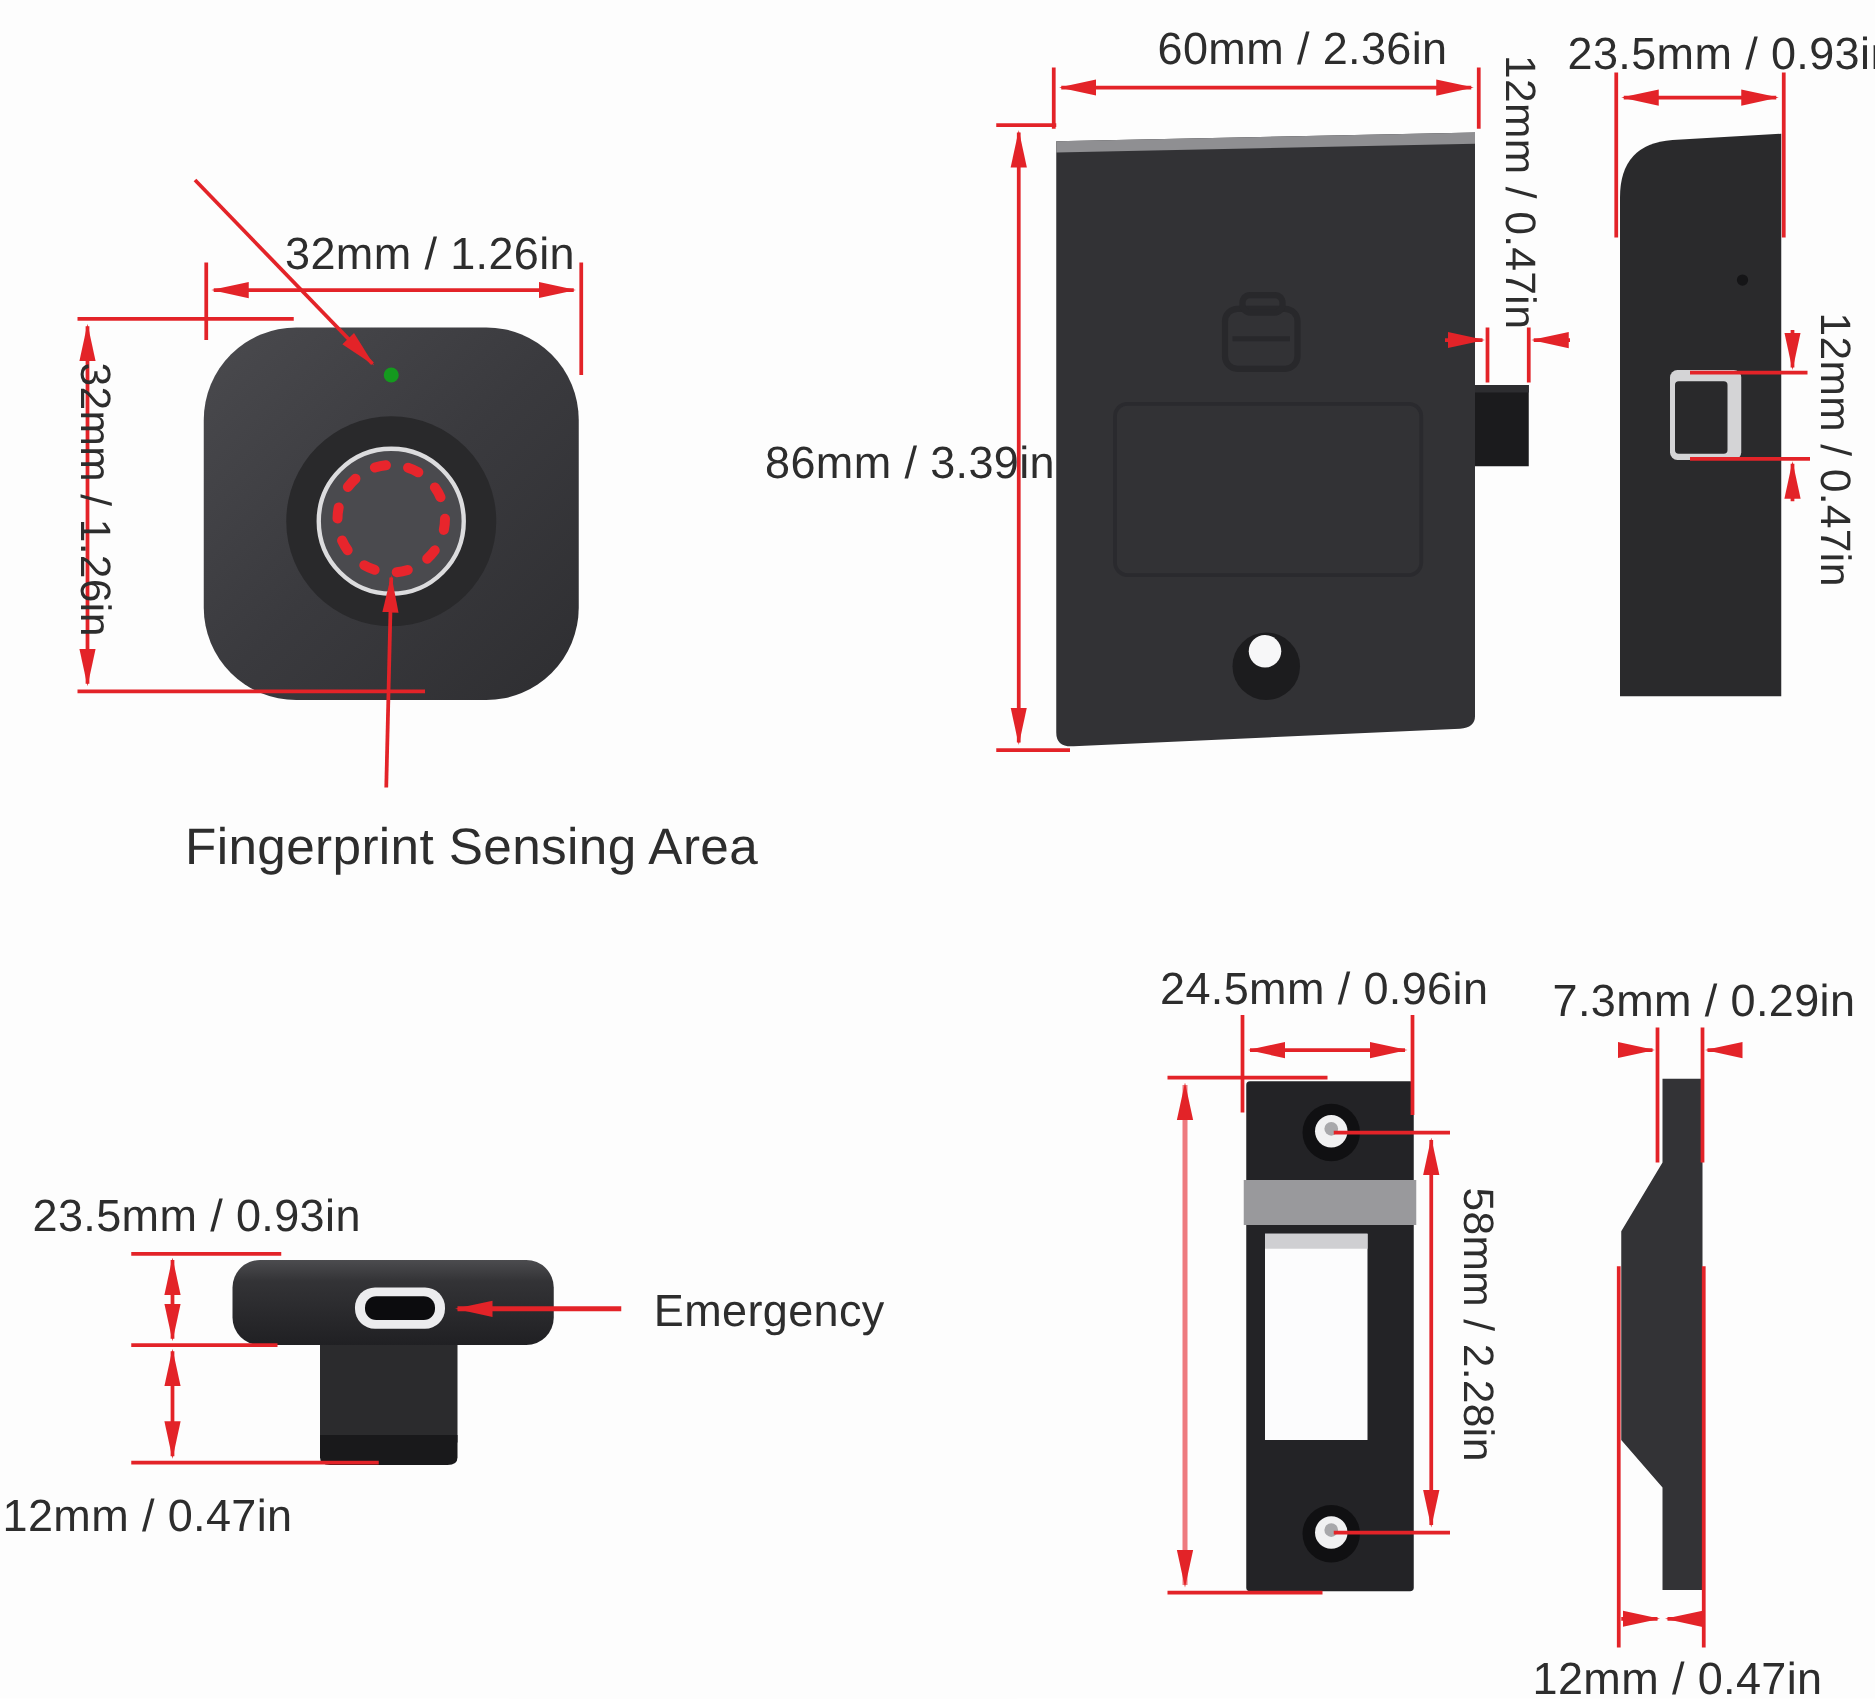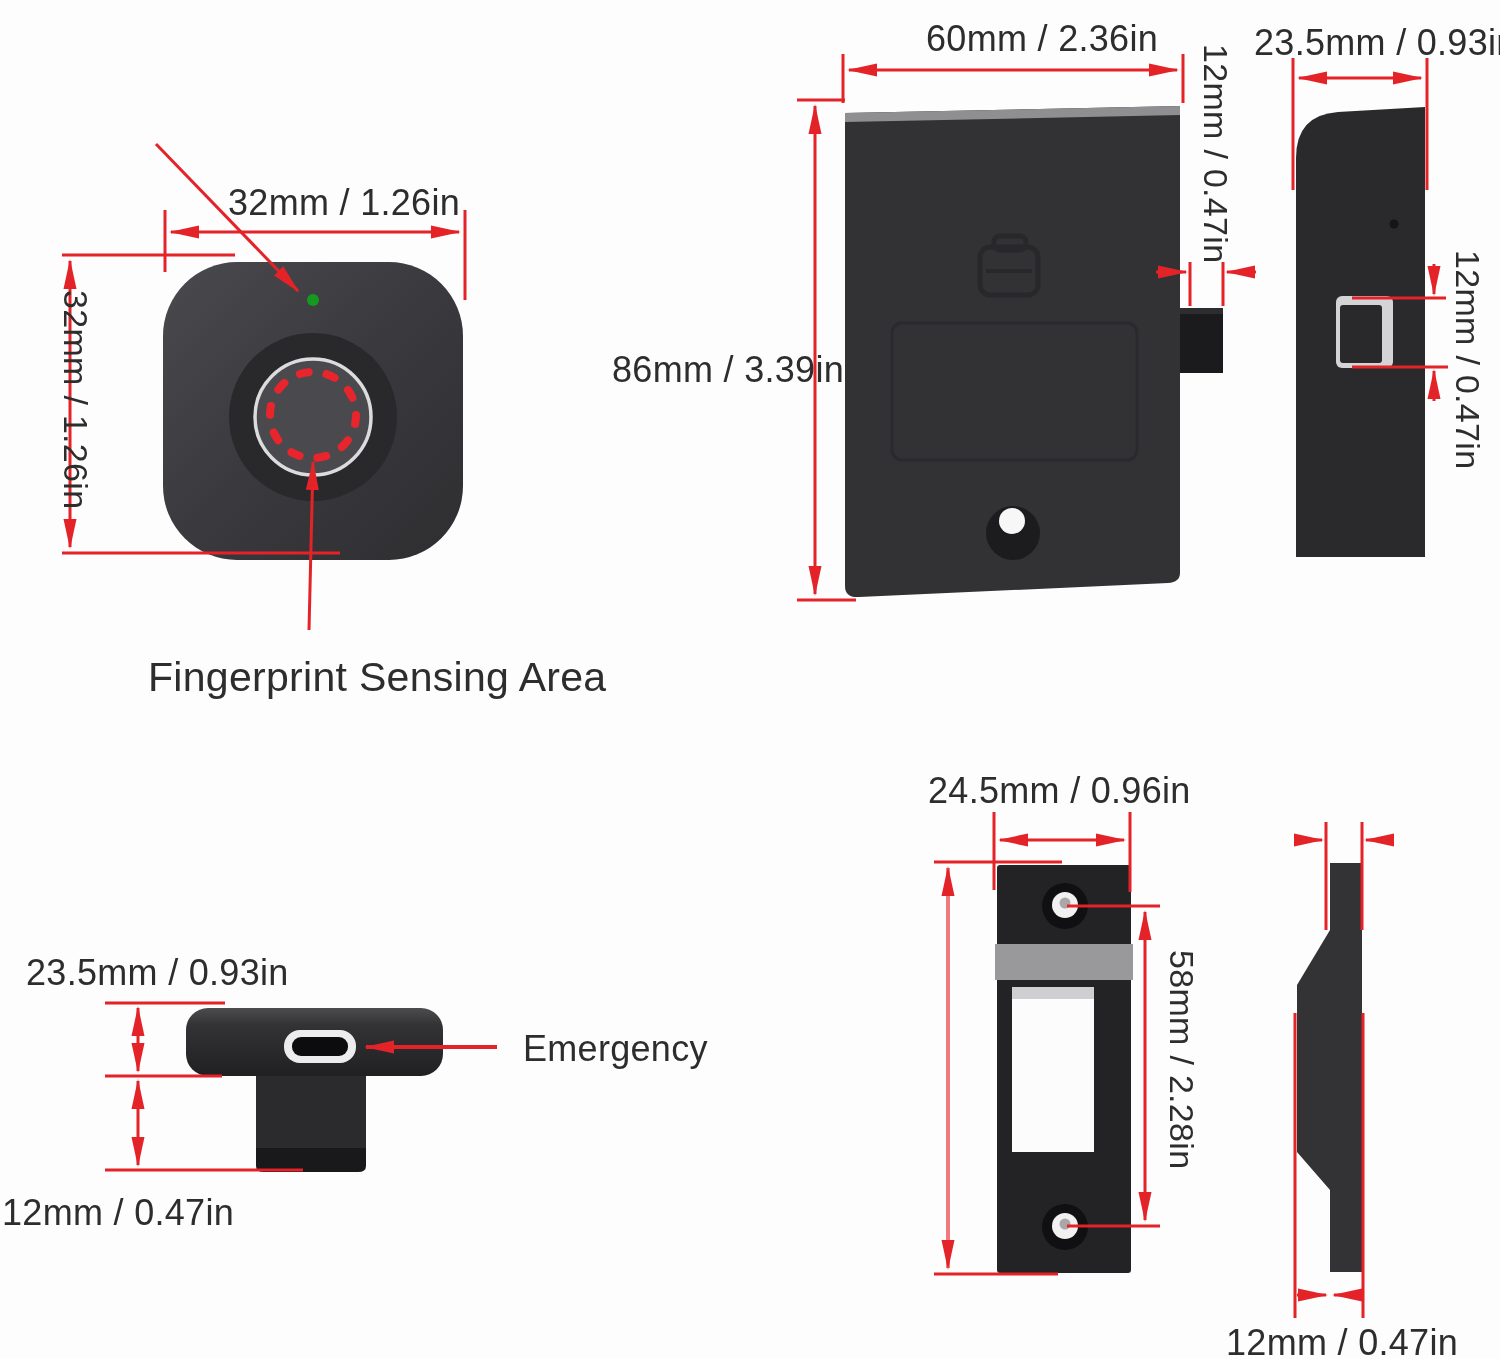--- a/index.html
+++ b/index.html
@@ -193,15 +193,16 @@
   <div class="lbl t-235top">23.5mm / 0.93in</div>
   <div class="lbl v t-12side">12mm / 0.47in</div>
 
   <div class="lbl t-235bl">23.5mm / 0.93in</div>
   <div class="lbl t-12bl">12mm / 0.47in</div>
   <div class="lbl t-em1">Emergency</div>
 
   <div class="lbl t-245">24.5mm / 0.96in</div>
   <div class="lbl v t-58">58mm / 2.28in</div>
 
+  <div class="lbl t-73">7.3mm / 0.29in</div>
   <div class="lbl t-12br">12mm / 0.47in</div>
 
 </div>
 
 </body></html>

